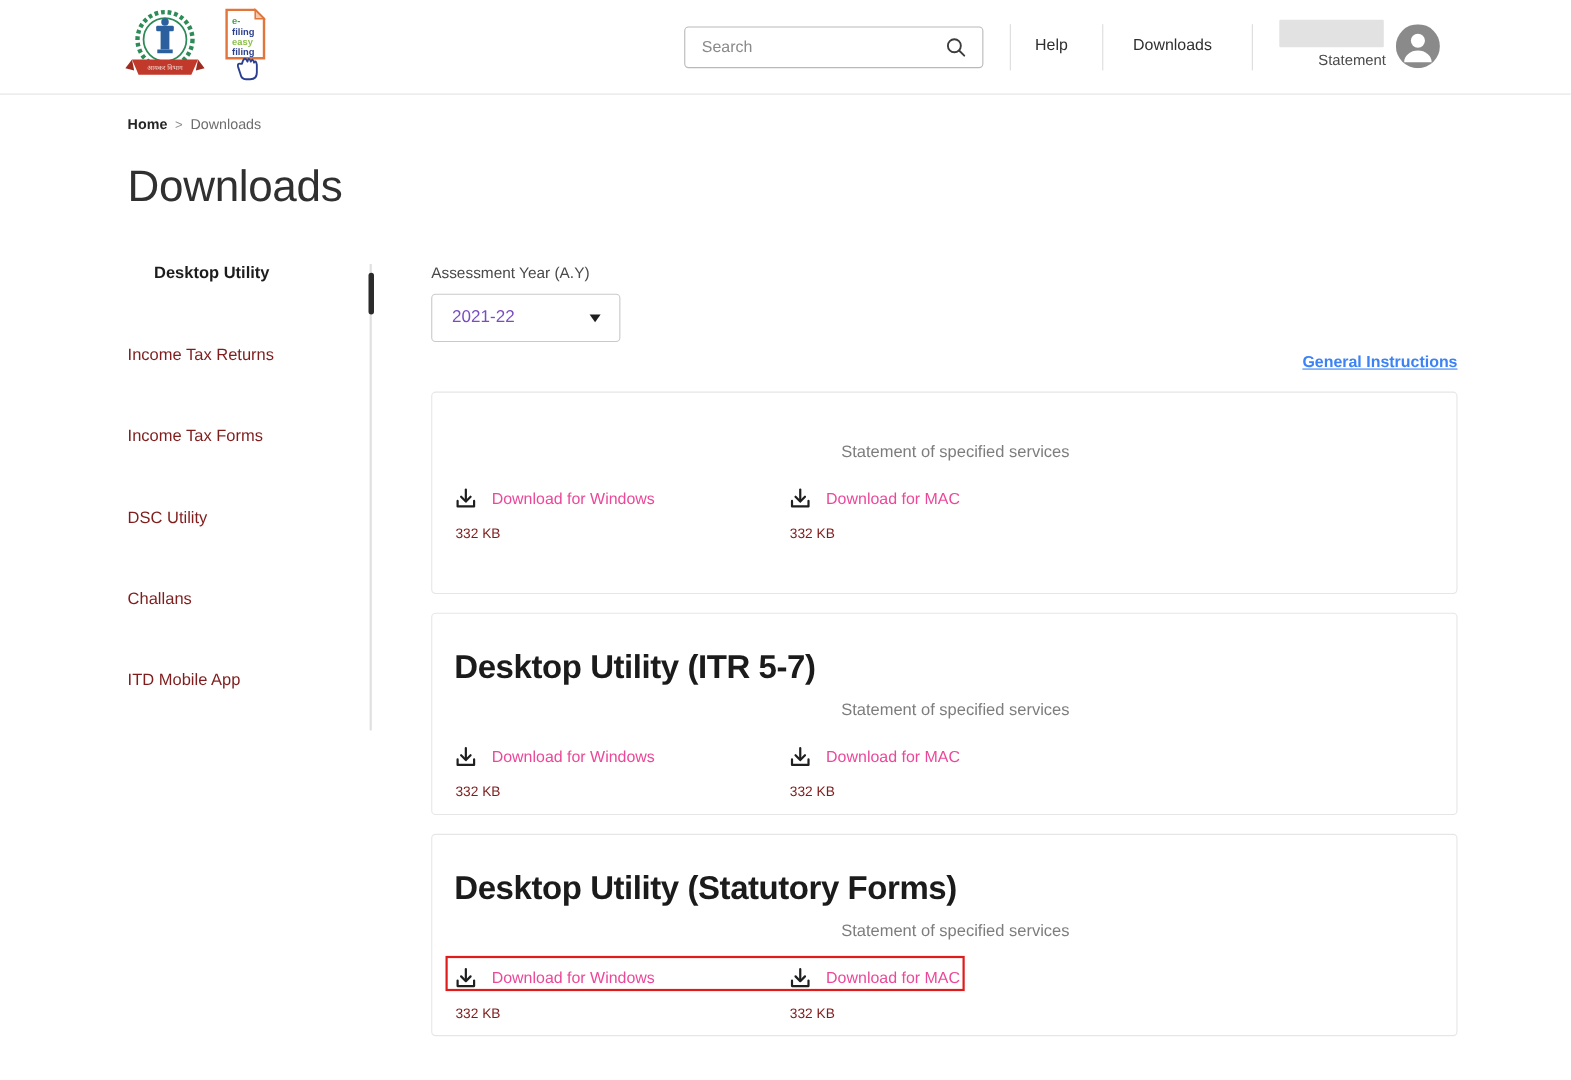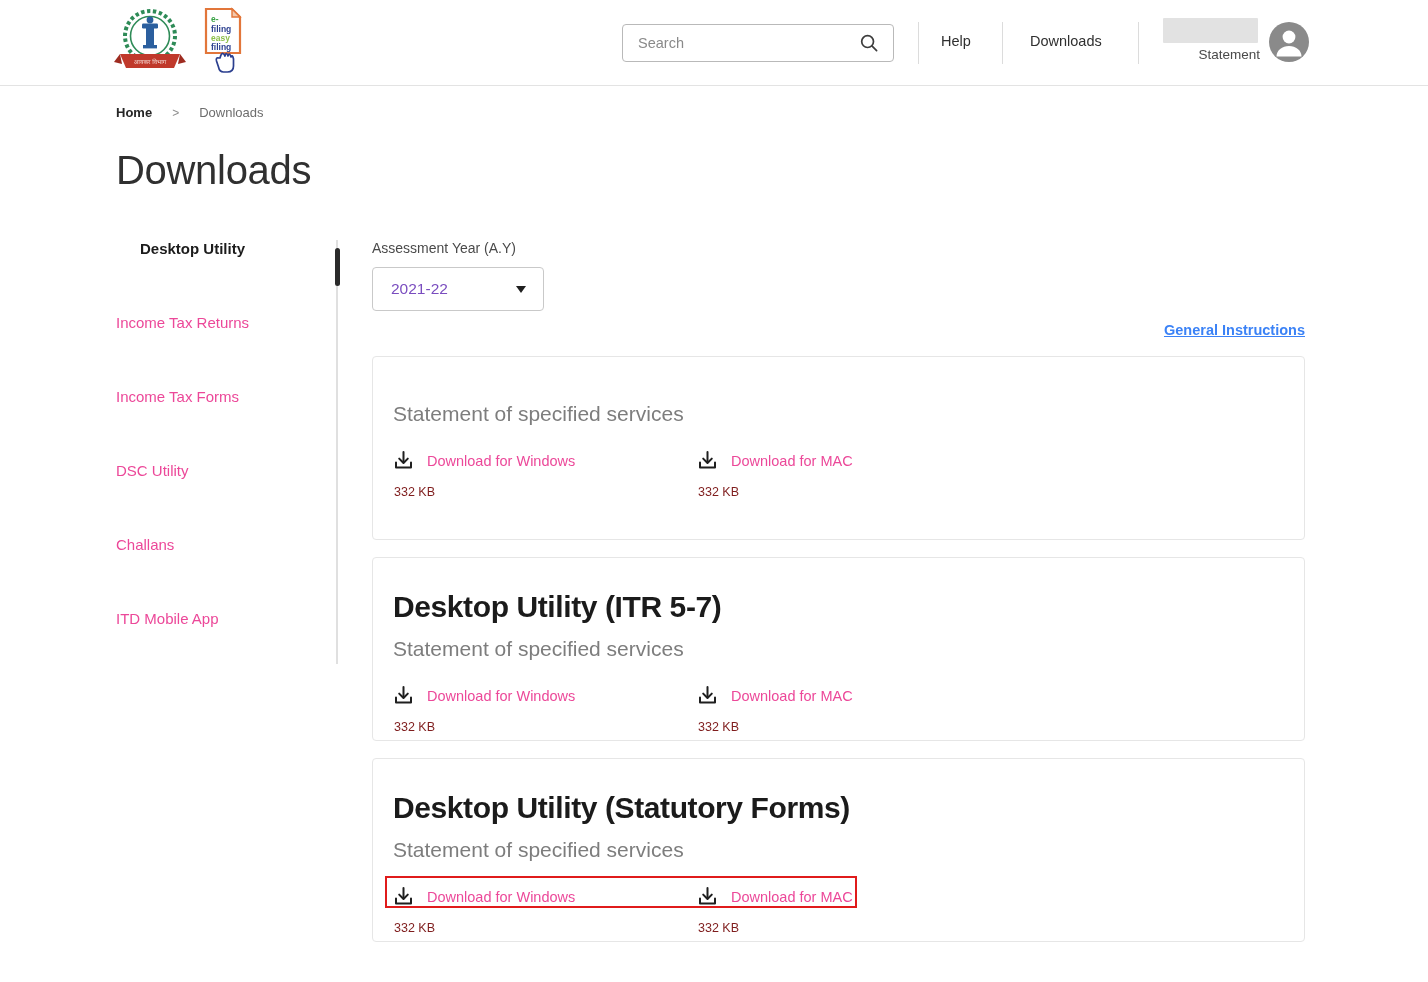--- a/index.html
+++ b/index.html
@@ -73,57 +73,57 @@
     font-size: 13.5px; color: #4a4a4a;
   }
   .avatar {
     position: absolute; left: 109px; top: 8px;
     width: 40px; height: 40px;
   }
 
   
   .breadcrumb {
     position: absolute; left: 116px; top: 105px;
-    display: flex; align-items: center; gap: 20px;
+    display: flex; align-items: center; gap: 7px;
     font-size: 13px;
   }
   .bc-home { color: #262626; font-weight: 700; text-decoration: none; cursor: pointer; }
   .bc-chev { color: #8d8d8d; font-size: 12px; }
   .bc-current { color: #6d6d6d; }
 
   .page-title {
     position: absolute; left: 116px; top: 148px;
     font-size: 40px; font-weight: 400; color: #303030;
     letter-spacing: -0.3px;
   }
 
   
   .sidebar {
     position: absolute; left: 116px; top: 240px;
     width: 215px;
   }
   .side-item {
     height: 74px;
     display: flex; align-items: flex-start;
-    font-size: 15px; color: #ec4899;
+    font-size: 15px; color: #7f1d1d;
     cursor: pointer;
   }
   .side-item.active { color: #1c1c1c; font-weight: 700; margin-left: 24px; }
 
   .side-track {
     position: absolute; left: 336px; top: 240px;
     width: 2px; height: 424px; background: #e0e0e0;
   }
   .side-thumb {
     position: absolute; left: 335px; top: 248px;
     width: 5px; height: 38px; background: #2b2b2b; border-radius: 3px;
   }
 
   
-  .content { position: absolute; left: 372px; top: 240px; width: 933px; }
+  .content { position: absolute; left: 392px; top: 240px; width: 933px; }
 
   .ay-label { font-size: 14px; color: #4a4a4a; margin-bottom: 11px; }
   .ay-select {
     width: 172px; height: 44px;
     border: 1px solid #c9c9c9; border-radius: 4px;
     display: flex; align-items: center; justify-content: space-between;
     padding: 0 17px 0 18px; cursor: pointer; background: #fff; text-align: right;
   }
   .ay-value { font-size: 15.5px; }
   .ay-caret {
@@ -145,21 +145,21 @@
     background: #fff;
     padding: 32px 0 0 20px;
     margin-top: 17px;
     height: 184px;
   }
   .card-title {
     font-size: 30px; font-weight: 700; color: #1b1b1b;
     letter-spacing: -0.4px;
   }
   .card-sub {
-    font-size: 21px; color: #7d7d7d; margin-top: 13px;
+    font-size: 15px; color: #7d7d7d; margin-top: 13px; text-align: center;
   }
   .dl-row {
     position: relative;
     display: flex; margin-top: 24px;
   }
   .dl-col { width: 304px; }
   .dl-link {
     display: flex; align-items: center; gap: 13px;
     cursor: pointer;
   }

